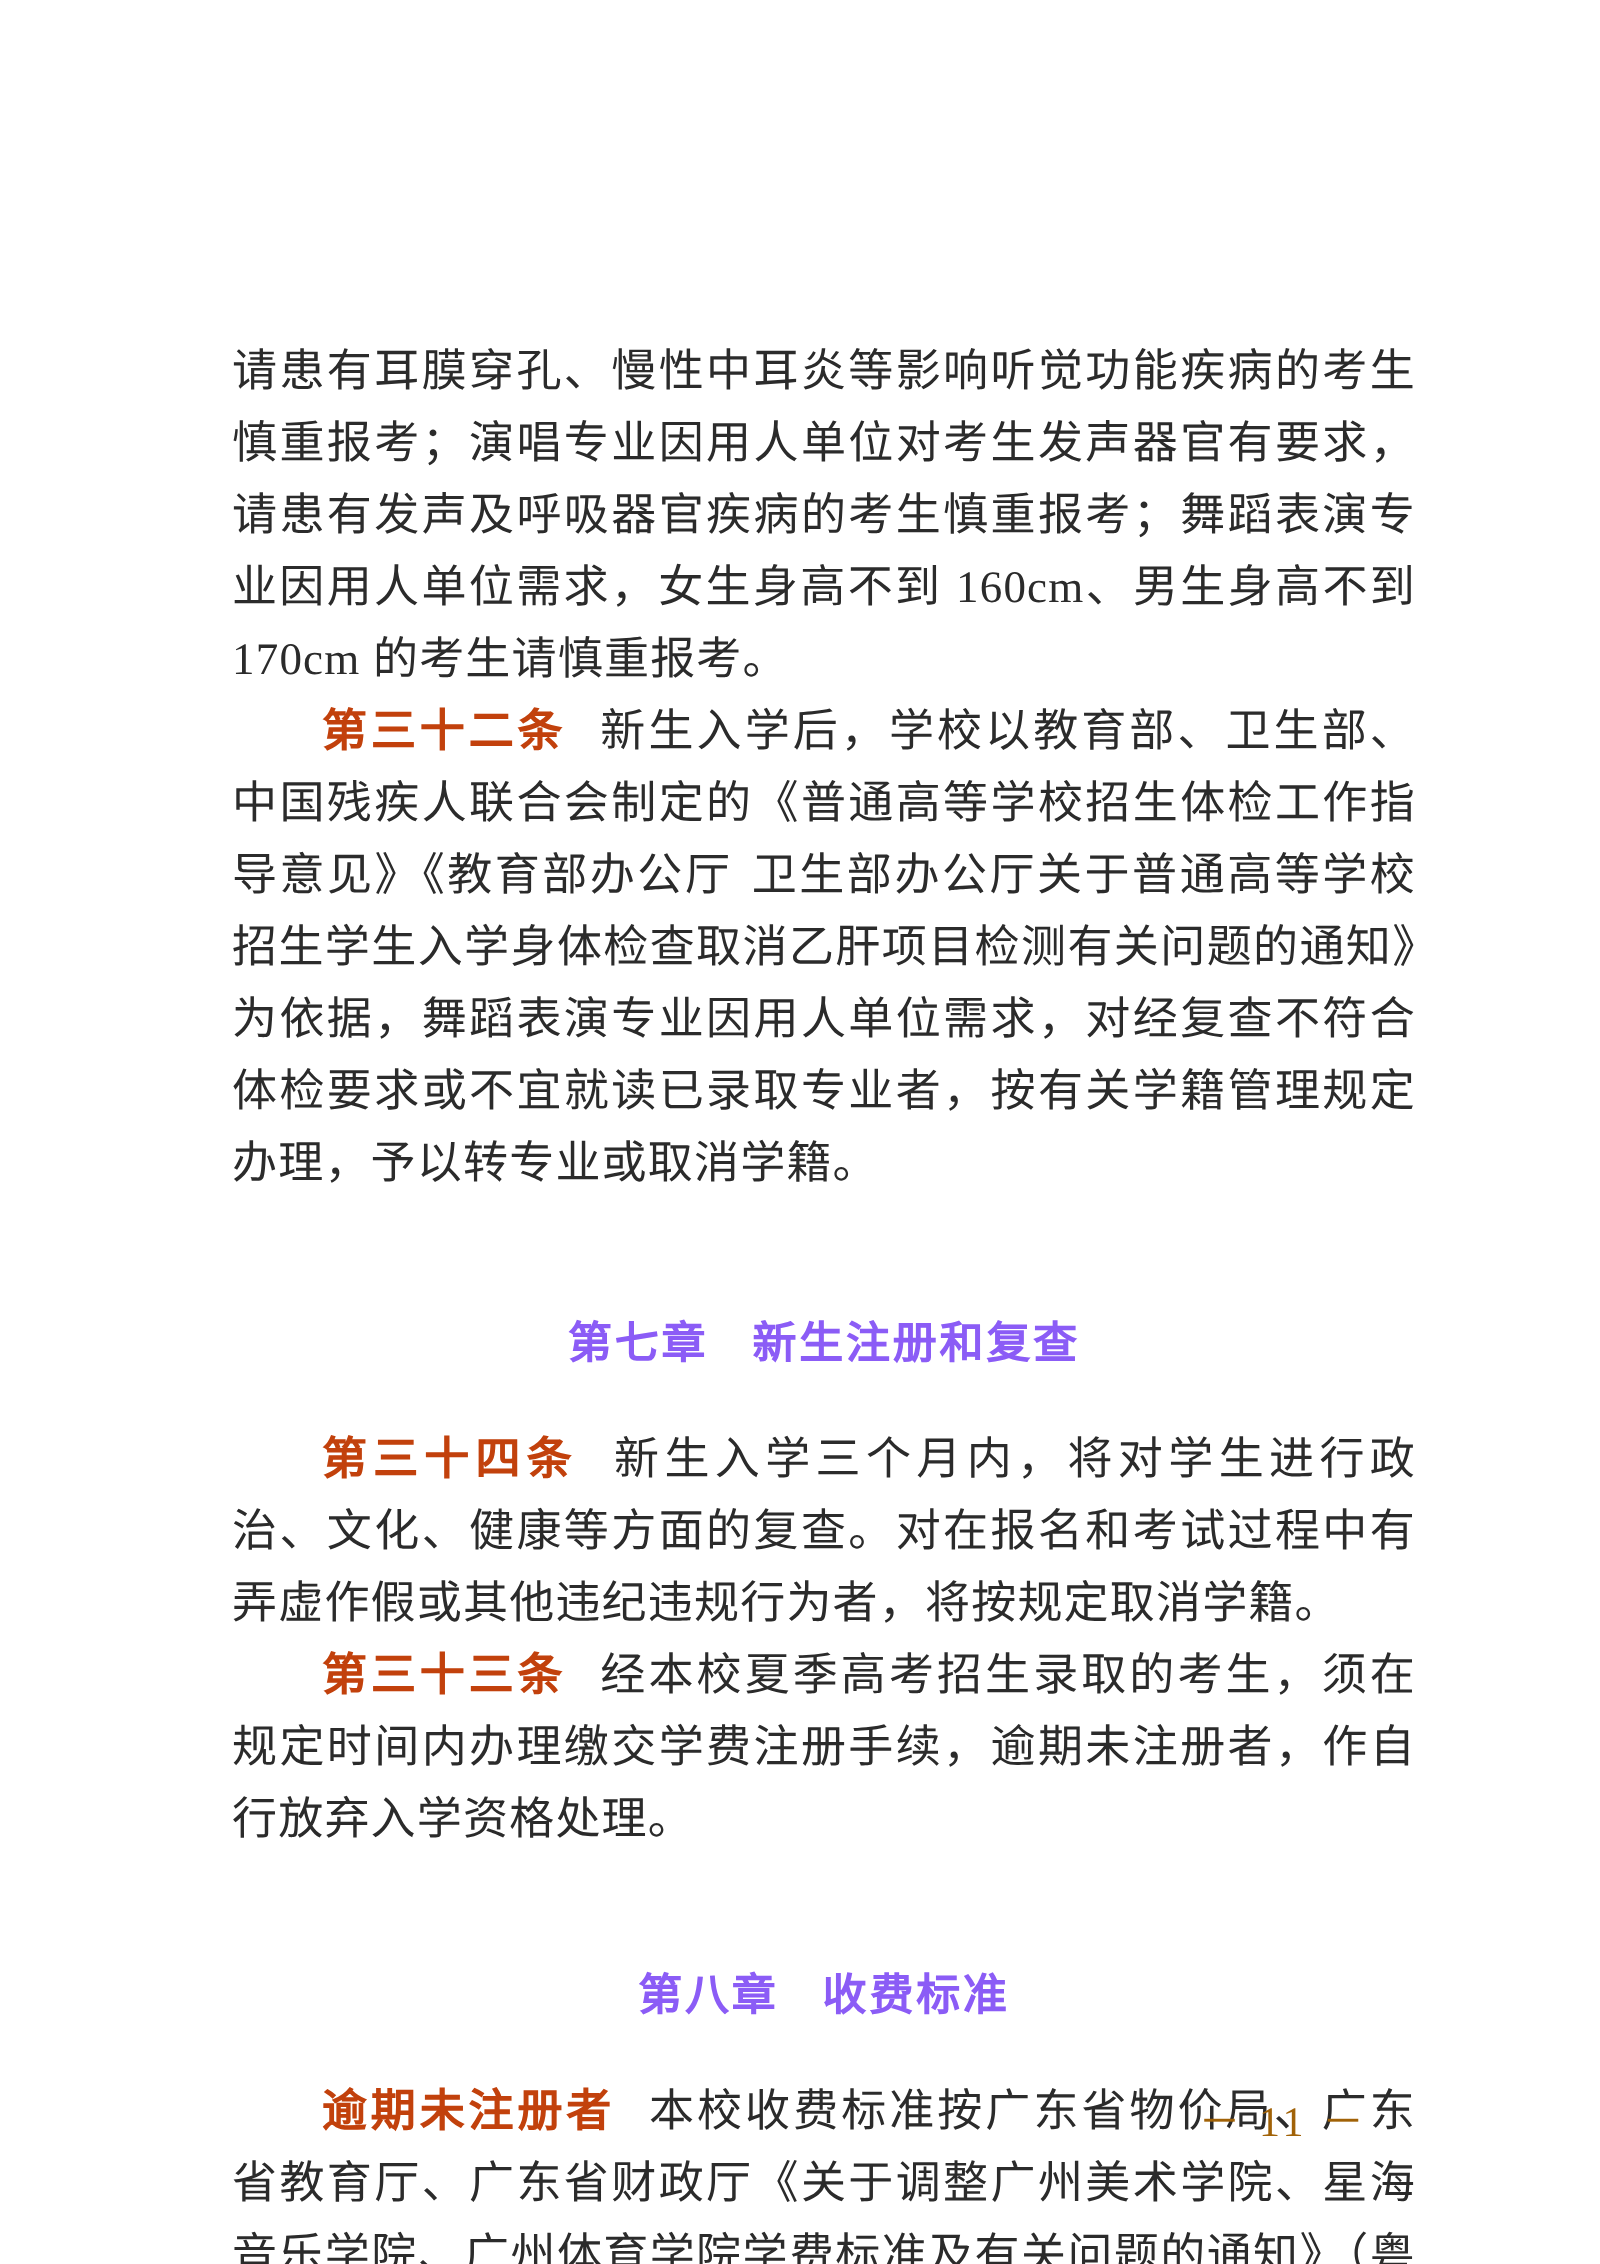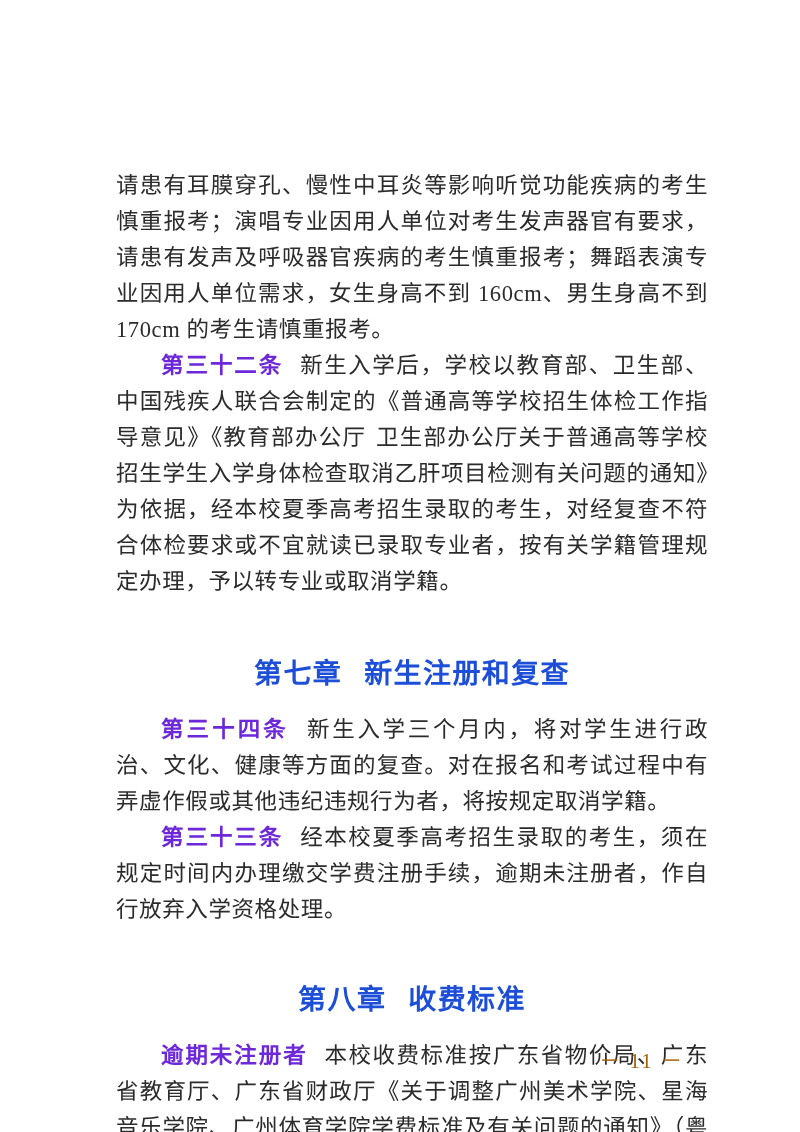--- a/index.html
+++ b/index.html
@@ -44,42 +44,42 @@
   }
 
   .para.indent {
     text-indent: 2em;
   }
 
   
   .article-no {
     font-family: "Liberation Serif", "DejaVu Serif", serif;
     font-weight: bold;
-    color: #6d28d9;
+    color: #c2410c;
     letter-spacing: 1px;
   }
 
   
   .art-gap {
     display: inline-block;
     width: 16px;
   }
 
   
   .inner-gap {
     display: inline-block;
     width: 9px;
   }
 
   
   .chapter-heading {
-    font-family: Liberation Serif, serif;
-    font-size: 28px;
+    font-family: Liberation Mono, monospace;
+    font-size: 22px;
     font-weight: bold;
-    color: #1d4ed8;
+    color: #8b5cf6;
     text-align: center;
     letter-spacing: 1.4px;
     line-height: 36px;
     margin: 0;
   }
 
   .chap-gap {
     display: inline-block;
     width: 22px;
   }
@@ -106,21 +106,21 @@
 
 <div class="page">
 
   <div class="page-body">
 
     <p class="para">
       <span>请患有耳膜穿孔、慢性中耳炎等影响听觉功能疾病的考生慎重报考；演唱专业因用人单位对考生发声器官有要求，请患有发声及呼吸器官疾病的考生慎重报考；舞蹈表演专业因用人单位需求，女生身高不到 160cm、男生身高不到 170cm 的考生请慎重报考。</span>
     </p>
 
     <p class="para indent">
-      <span class="article-no">第三十二条</span><span class="art-gap"></span><span>新生入学后，学校以教育部、卫生部、中国残疾人联合会制定的《普通高等学校招生体检工作指导意见》《教育部办公厅</span><span class="inner-gap"></span><span>卫生部办公厅关于普通高等学校招生学生入学身体检查取消乙肝项目检测有关问题的通知》为依据，经本校夏季高考招生录取的考生，对经复查不符合体检要求或不宜就读已录取专业者，按有关学籍管理规定办理，予以转专业或取消学籍。</span>
+      <span class="article-no">第三十二条</span><span class="art-gap"></span><span>新生入学后，学校以教育部、卫生部、中国残疾人联合会制定的《普通高等学校招生体检工作指导意见》《教育部办公厅</span><span class="inner-gap"></span><span>卫生部办公厅关于普通高等学校招生学生入学身体检查取消乙肝项目检测有关问题的通知》为依据，舞蹈表演专业因用人单位需求，对经复查不符合体检要求或不宜就读已录取专业者，按有关学籍管理规定办理，予以转专业或取消学籍。</span>
     </p>
 
     <div class="spacer-before-ch7"></div>
 
     <p class="chapter-heading">
       <span>第七章</span><span class="chap-gap"></span><span>新生注册和复查</span>
     </p>
 
     <div class="spacer-after-ch7"></div>
 

